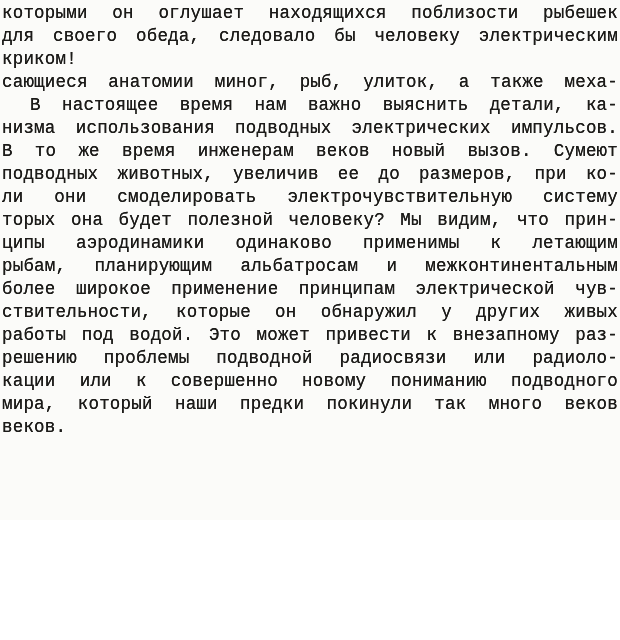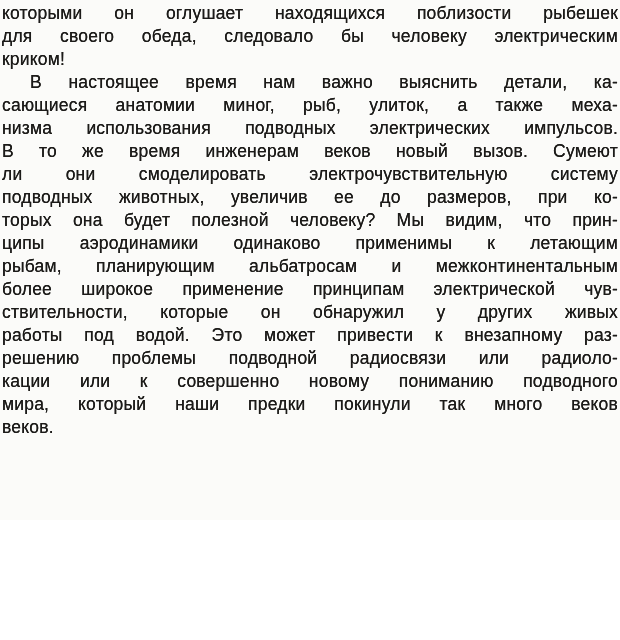--- a/index.html
+++ b/index.html
@@ -5,21 +5,21 @@
   html, body {
     margin: 0;
     padding: 0;
   }
   .page {
     position: relative;
     width: 620px;
     height: 520px;
     box-sizing: border-box;
     overflow: hidden;
-    font-family: Liberation Sans, sans-serif;
+    font-family: Liberation Mono, monospace;
   }
   .text-block {
     box-sizing: border-box;
     width: 620px;
     padding: 2px 2px 0 2px;
   }
   .line {
     font-size: 17.5px;
     line-height: 23px;
     height: 23px;
@@ -48,26 +48,26 @@
   }
 </style>
 </head>
 <body>
 
 <div class="page" style="background: rgb(251, 251, 249); color: rgb(28, 27, 25);">
   <div class="text-block">
     <div class="line">которыми он оглушает находящихся поблизости рыбешек</div>
     <div class="line">для своего обеда, следовало бы человеку электрическим</div>
     <div class="line para-end">криком!</div>
+    <div class="line">сающиеся анатомии миног, рыб, улиток, а также меха-</div>
     <div class="line indent">В настоящее время нам важно выяснить детали, ка-</div>
-    <div class="line">сающиеся анатомии миног, рыб, улиток, а также меха-</div>
     <div class="line">низма использования подводных электрических импульсов.</div>
     <div class="line">В то же время инженерам веков новый вызов. Сумеют</div>
+    <div class="line">подводных животных, увеличив ее до размеров, при ко-</div>
     <div class="line">ли они смоделировать электрочувствительную систему</div>
-    <div class="line">подводных животных, увеличив ее до размеров, при ко-</div>
     <div class="line">торых она будет полезной человеку? Мы видим, что прин-</div>
     <div class="line">ципы аэродинамики одинаково применимы к летающим</div>
     <div class="line">рыбам, планирующим альбатросам и межконтинентальным</div>
     <div class="line">более широкое применение принципам электрической чув-</div>
     <div class="line">ствительности, которые он обнаружил у других живых</div>
     <div class="line">работы под водой. Это может привести к внезапному раз-</div>
     <div class="line">решению проблемы подводной радиосвязи или радиоло-</div>
     <div class="line">кации или к совершенно новому пониманию подводного</div>
     <div class="line">мира, который наши предки покинули так много веков</div>
     <div class="line para-end">веков.</div>

